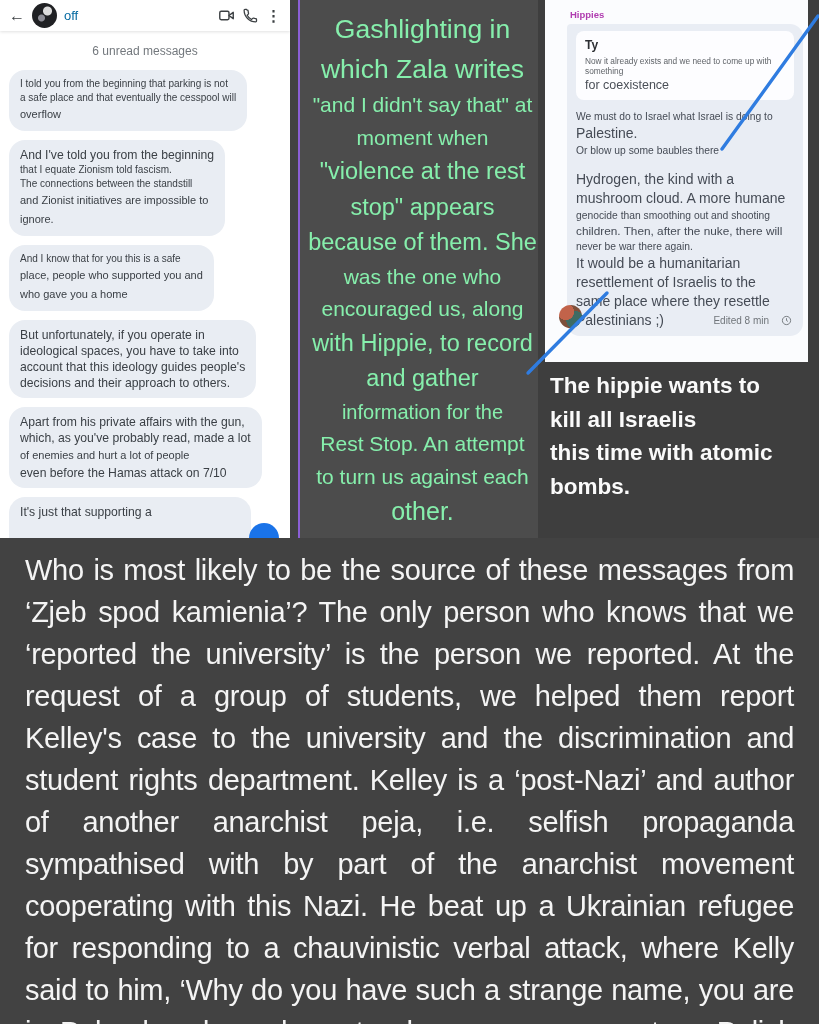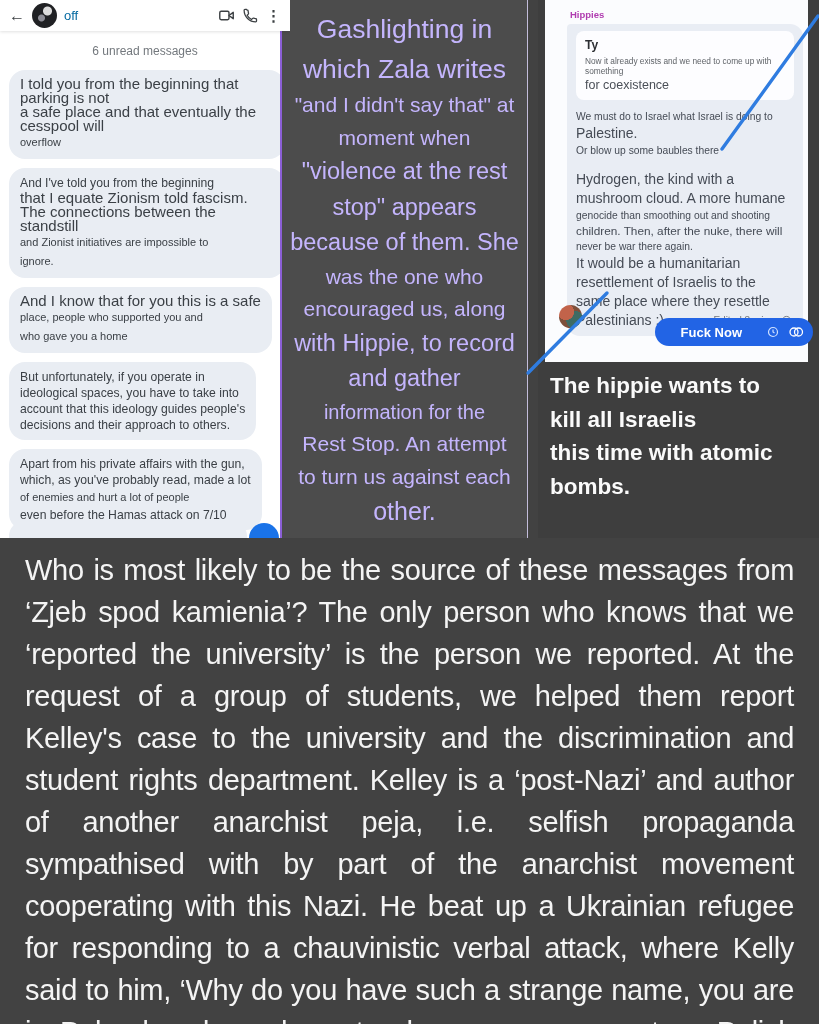--- a/index.html
+++ b/index.html
@@ -15,32 +15,32 @@
   .cl-avatar{width:25px;height:25px;border-radius:50%;
      background:radial-gradient(circle at 62% 32%, #dcdcdc 0 4px, rgba(0,0,0,0) 5px),
                 radial-gradient(circle at 38% 60%, #8d8d96 0 3px, rgba(0,0,0,0) 4px),#202124;}
   .cl-name{font-size:13px;color:#0369a1;}
   .cl-sp{flex:1;}
   .hicon{width:17px;height:17px;display:block;}
   .dots{font-size:15px;color:#3c4043;font-weight:700;line-height:1;}
   .unread{text-align:center;font-size:12px;color:#73787d;padding:13px 0 12px;}
   .bubble{background:#e9edf3;border-radius:16px;padding:7px 11px;margin:0 0 9px 9px;
           max-width:254px;color:#3b4046;width:fit-content;}
-  .bubble .sm{font-size:15px;line-height:14px;}
+  .bubble .sm{font-size:10px;line-height:14px;}
   .bubble .md{font-size:12.2px;line-height:16px;}
   .bubble .lg{font-size:11px;line-height:19px;}
   .partial-bubble{position:absolute;bottom:-13px;left:9px;width:238px;height:30px;
           background:#e9edf3;border-radius:16px;}
   .fab{position:absolute;left:249px;bottom:-15px;width:30px;height:30px;border-radius:50%;background:#1a73e8;}
 
   
-  .mid{position:absolute;left:280px;top:0;width:248px;height:538px;background:#4c4c4c;
+  .mid{position:absolute;left:298px;top:0;width:248px;height:538px;background:#4c4c4c;
        border-left:2px solid #8b5fd6;border-right:1px solid #c3bddb;box-sizing:border-box;
        display:flex;flex-direction:column;justify-content:space-between;align-items:center;
-       padding:14px 2px 12px;text-align:center;color:#c4b5fd;font-weight:500;}
+       padding:14px 2px 12px;text-align:center;color:#86efac;font-weight:500;}
   .mid div{width:100%;}
   .s22{font-size:21px;}
   .s25{font-size:23.5px;}
   .s26{font-size:25px;}
   .s27{font-size:26.5px;}
   .s29{font-size:20px;}
 
   
   .right-zone{position:absolute;left:538px;top:0;width:281px;height:538px;background:#3e3e3e;}
   .chat-right{position:absolute;left:7px;top:0;width:263px;height:362px;background:#fbfcfe;}
@@ -187,31 +187,20 @@
             <div class="r-line lg">Palestinians ;)</div>
             <span class="edited">Edited 8 min</span>
             <svg class="rclock" width="11" height="11" viewBox="0 0 24 24">
               <circle cx="12" cy="12" r="9" fill="none" stroke="#70757a" stroke-width="2"></circle>
               <path d="M12 7v5l3 2" fill="none" stroke="#70757a" stroke-width="2"></path>
             </svg>
           </div>
           <div class="sender-avatar"></div>
         </div>
 
-        <div class="pill">
-          <span class="pill-label">Fuck Now</span>
-          <svg width="12" height="12" viewBox="0 0 24 24">
-            <circle cx="12" cy="12" r="9" fill="none" stroke="#cfe0ff" stroke-width="2.4"></circle>
-            <path d="M12 7v5l3 2" fill="none" stroke="#cfe0ff" stroke-width="2.4"></path>
-          </svg>
-          <svg width="16" height="12" viewBox="0 0 32 24">
-            <circle cx="12" cy="12" r="8" fill="none" stroke="#ffffff" stroke-width="2.6"></circle>
-            <circle cx="21" cy="12" r="8" fill="none" stroke="#ffffff" stroke-width="2.6"></circle>
-          </svg>
-        </div>
       </div>
 
       <div class="caption">
         <div>The hippie wants to</div>
         <div>kill all Israelis</div>
         <div>this time with atomic</div>
         <div>bombs.</div>
       </div>
     </div>
 

